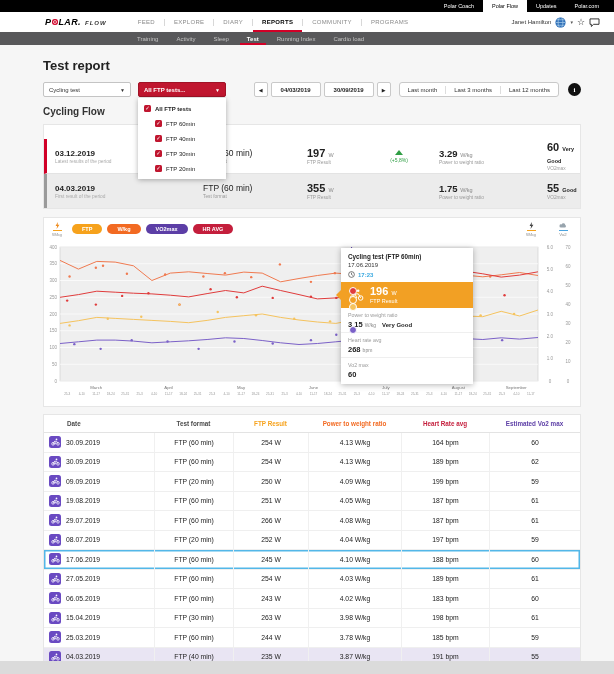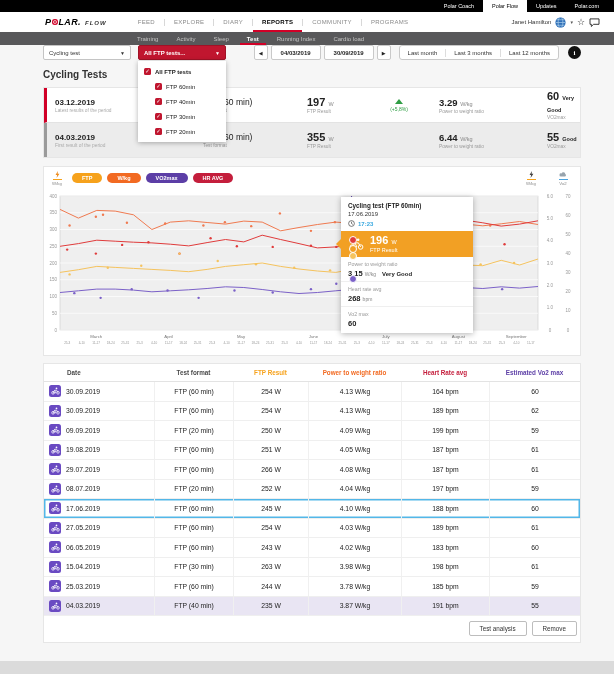--- a/index.html
+++ b/index.html
@@ -59,21 +59,21 @@
   .dd-row.sub{padding-left:17px;}
   .chk{width:7px;height:7px;background:#c0162f;border-radius:1.5px;color:#fff;font-size:5.5px;line-height:7px;text-align:center;flex:none;}
   .dd-label{font-size:6px;color:#222;}
   .dd-row.head .dd-label{font-weight:bold;}
 
   .section-title{font-size:10px;font-weight:600;color:#333;margin:9px 0 7px 0;}
 
   
   .summary{background:#fff;border:1px solid #e6e6e6;width:538px;box-sizing:border-box;}
   .sumrow{display:grid;grid-template-columns:148px 104px 68px 64px 108px 1fr;height:34px;position:relative;}
-  .sumrow.first{border-bottom:1px solid #e3e3e3;border-left:3px solid #d10027;}
+  .sumrow.first{border-bottom:1px solid #e3e3e3;border-left:3px solid #d10027;margin-top:14px;}
   .sumrow.second{background:#ececec;border-left:3px solid #9a9a9a;}
   .scell{display:flex;flex-direction:column;justify-content:center;padding-left:8px;}
   .s-big{font-size:8px;font-weight:bold;color:#222;}
   .s-note{font-size:4.8px;color:#aaa;margin-top:1px;}
   .s-val{font-size:11px;color:#222;}
   .s-val .unit{font-size:5.5px;color:#888;font-weight:normal;}
   .s-lab{font-size:4.8px;color:#9a9a9a;margin-top:1px;}
   .s-rate{font-size:5.5px;font-weight:bold;color:#222;}
   .chg{display:flex;flex-direction:column;align-items:center;justify-content:center;}
   .chg-tri{width:0;height:0;border-left:4px solid transparent;border-right:4px solid transparent;border-bottom:5px solid #2f9e44;}
@@ -182,20 +182,21 @@
   <div class="subnav">
       <span class="sub-item">Training</span>
       <span class="sub-item">Activity</span>
       <span class="sub-item">Sleep</span>
       <span class="sub-item active">Test</span>
       <span class="sub-item">Running Index</span>
       <span class="sub-item">Cardio load</span>
     </div>
 
   <div class="content">
+    <div class="page-title">Test report</div>
 
     <div class="controls">
       <div class="sel sel-white">
         <span>Cycling test</span>
         <span class="arr">▼</span>
       </div>
       <div class="sel sel-red">
         <span>All FTP tests...</span>
         <span class="arr">▼</span>
       </div>
@@ -231,21 +232,21 @@
             <span class="preset">Last month</span>
             <span class="preset-sep"></span>
             <span class="preset">Last 3 months</span>
             <span class="preset-sep"></span>
             <span class="preset">Last 12 months</span>
           </div>
         <div class="info">i</div>
       </div>
     </div>
 
-    <div class="section-title">Cycling Tests</div>
+    <div class="section-title">Cycling Flow</div>
 
     <div class="summary">
       <div class="sumrow first">
         <div class="scell">
             <span class="s-big">03.12.2019</span>
             <span class="s-note">Latest results of the period</span>
           </div>
         <div class="scell">
             <span class="s-big" style="font-weight:normal;font-size:8.5px">FTP (60 min)</span>
             <span class="s-lab">Test format</span>
@@ -275,21 +276,21 @@
         <div class="scell">
             <span class="s-big" style="font-weight:normal;font-size:8.5px">FTP (60 min)</span>
             <span class="s-lab">Test format</span>
           </div>
         <div class="scell">
             <span class="s-val"><b>355</b> <span class="unit">W</span></span>
             <span class="s-lab">FTP Result</span>
           </div>
         <div></div>
         <div class="scell">
-            <span class="s-val" style="font-size:9.5px"><b>6.44</b> <span class="unit">W/kg</span></span>
+            <span class="s-val" style="font-size:9.5px"><b>1.75</b> <span class="unit">W/kg</span></span>
             <span class="s-lab">Power to weight ratio</span>
           </div>
         <div class="scell">
             <span class="s-val"><b>55</b> <span class="s-rate">Good</span></span>
             <span class="s-lab">VO2max</span>
           </div>
       </div>
     </div>
 
     <div class="chartcard">

